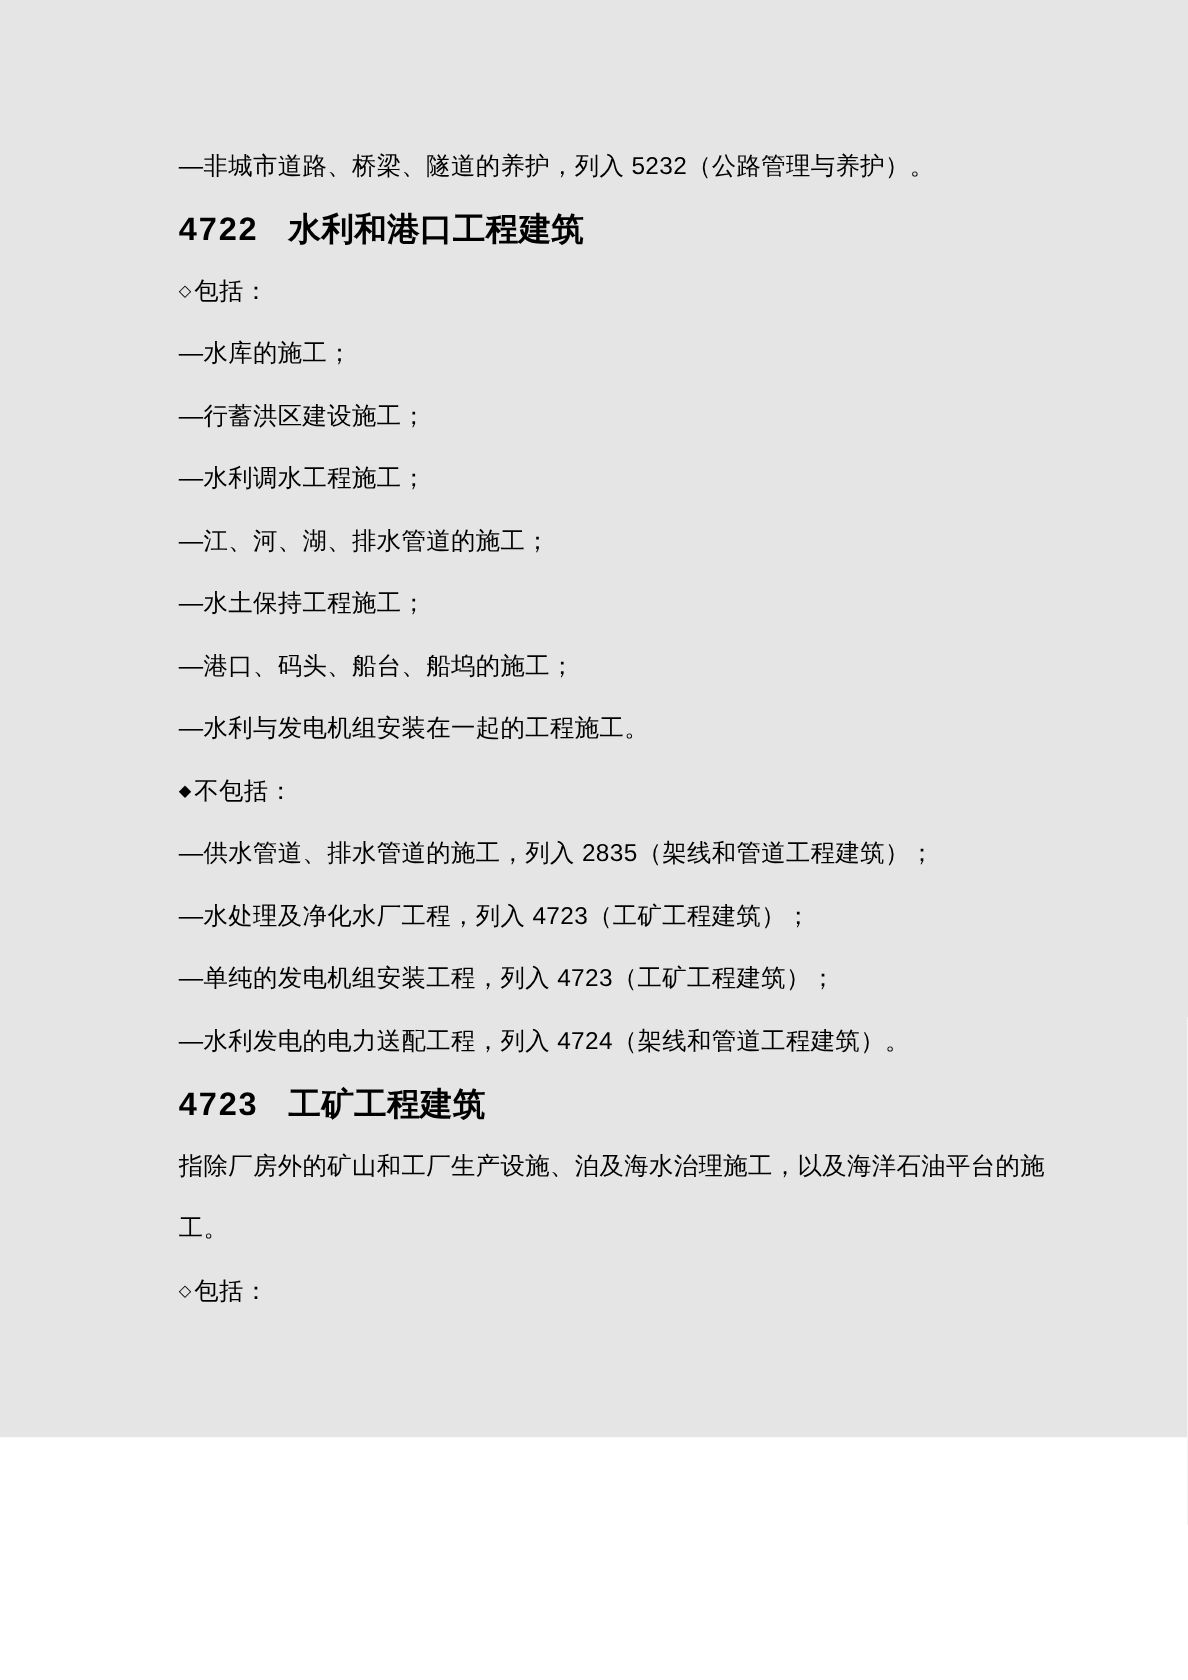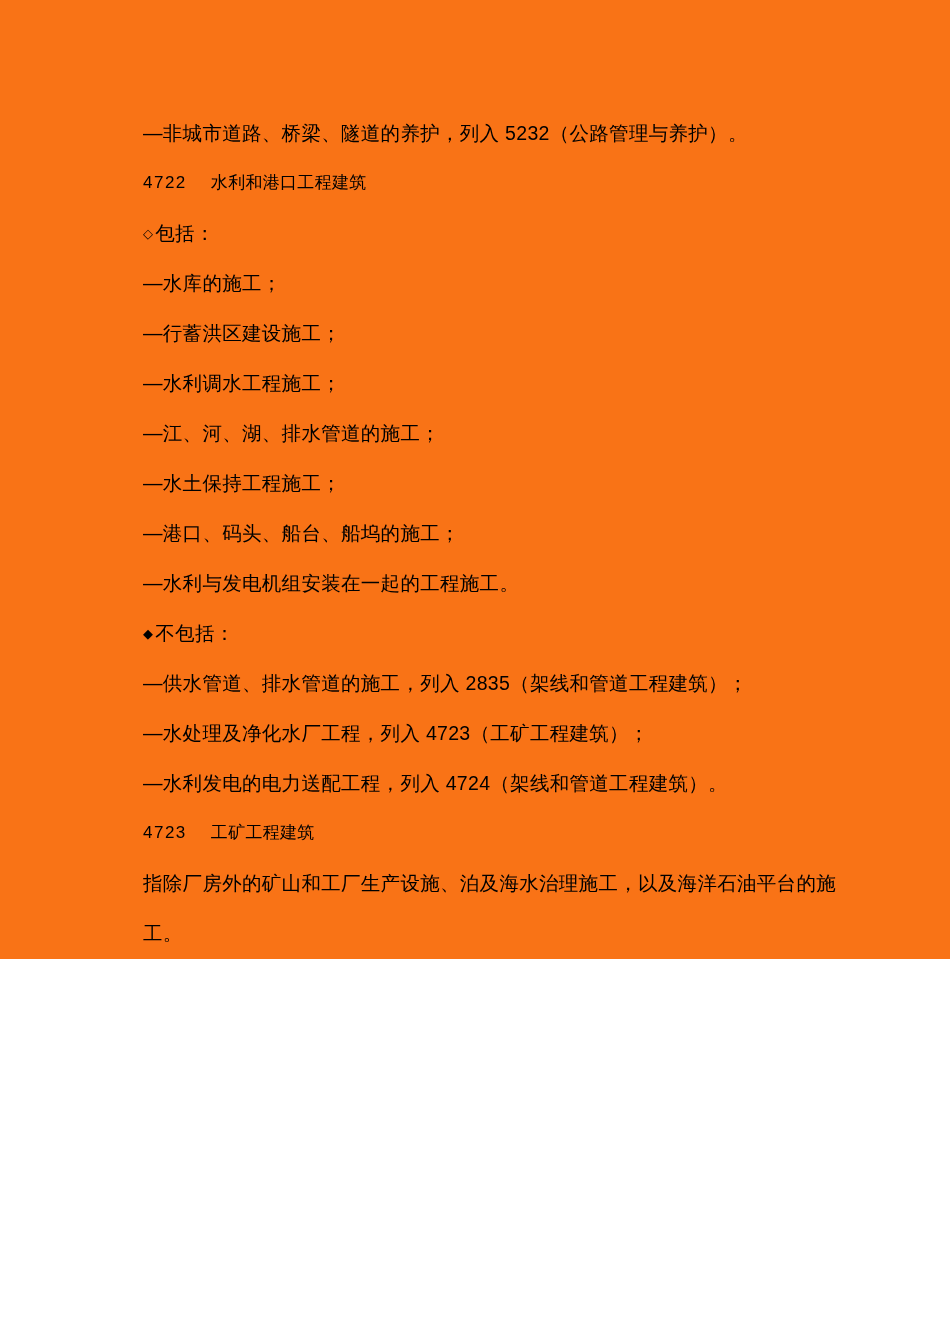--- a/index.html
+++ b/index.html
@@ -3,43 +3,43 @@
 <meta charset="utf-8">
 <style>
   html, body {
     margin: 0;
     padding: 0;
     background: #ffffff;
   }
   .page {
     position: relative;
     width: 950px;
-    height: 959px;
-    background: #f97316;
+    height: 1150px;
+    background: #e5e5e5;
     overflow: hidden;
     font-family: "Liberation Sans", sans-serif;
     color: #000000;
   }
   .content {
     position: absolute;
     left: 143px;
     top: 108px;
     width: 760px;
   }
   .line {
     height: 50px;
     line-height: 50px;
     font-size: 19.5px;
     letter-spacing: 0.3px;
     white-space: nowrap;
     color: #000000;
   }
   .line.heading {
-    font-weight: 400;
-    font-size: 17px;
+    font-weight: 700;
+    font-size: 26px;
   }
   .heading .code {
     margin-right: 24px;
     letter-spacing: 1.5px;
   }
   .marker {
     display: inline-block;
     font-size: 13px;
     vertical-align: 2px;
     margin-right: 2px;
@@ -56,19 +56,20 @@
       <div class="line body"><span>—水库的施工；</span></div>
       <div class="line body"><span>—行蓄洪区建设施工；</span></div>
       <div class="line body"><span>—水利调水工程施工；</span></div>
       <div class="line body"><span>—江、河、湖、排水管道的施工；</span></div>
       <div class="line body"><span>—水土保持工程施工；</span></div>
       <div class="line body"><span>—港口、码头、船台、船坞的施工；</span></div>
       <div class="line body"><span>—水利与发电机组安装在一起的工程施工。</span></div>
       <div class="line label"><span class="marker">◆</span><span>不包括：</span></div>
       <div class="line body"><span>—供水管道、排水管道的施工，列入 2835（架线和管道工程建筑）；</span></div>
       <div class="line body"><span>—水处理及净化水厂工程，列入 4723（工矿工程建筑）；</span></div>
+      <div class="line body"><span>—单纯的发电机组安装工程，列入 4723（工矿工程建筑）；</span></div>
       <div class="line body"><span>—水利发电的电力送配工程，列入 4724（架线和管道工程建筑）。</span></div>
       <div class="line heading"><span class="code">4723</span><span class="title">工矿工程建筑</span></div>
       <div class="line body"><span>指除厂房外的矿山和工厂生产设施、泊及海水治理施工，以及海洋石油平台的施</span></div>
       <div class="line body"><span>工。</span></div>
       <div class="line label"><span class="marker">◇</span><span>包括：</span></div>
     </div>
 </div>
 
 </body></html>

